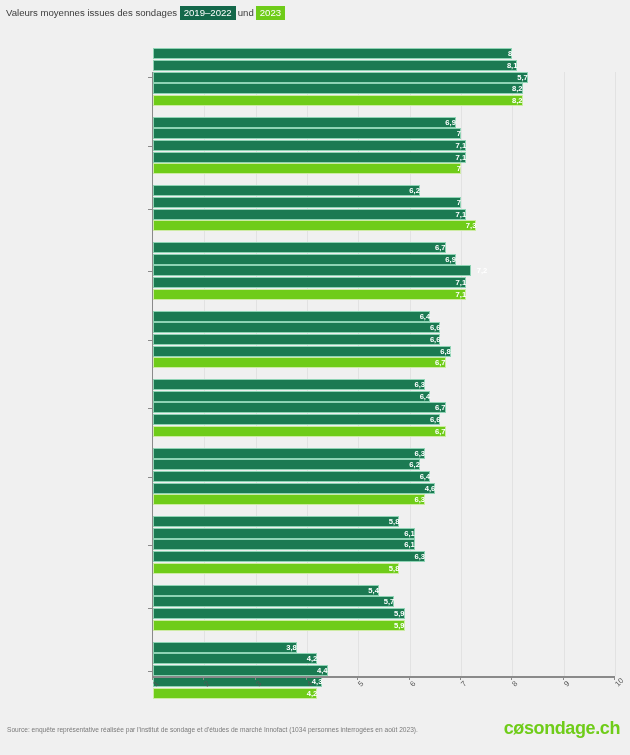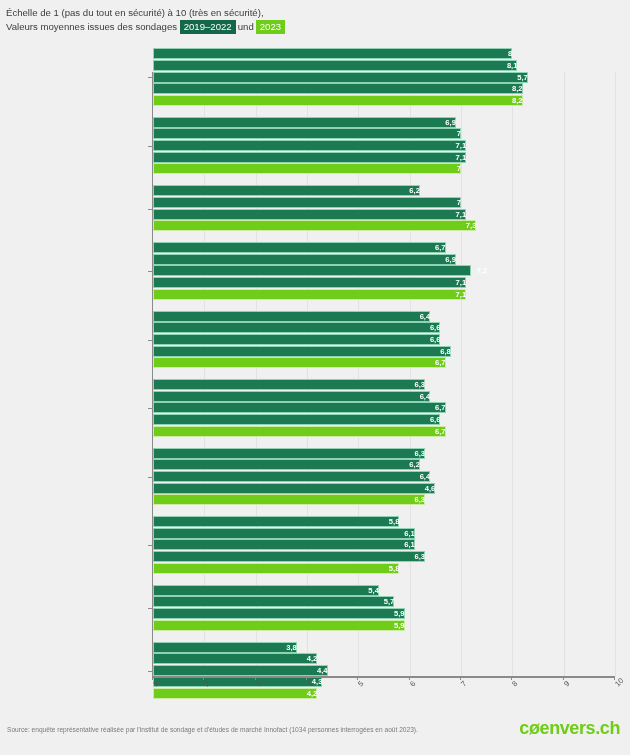--- a/index.html
+++ b/index.html
@@ -85,21 +85,20 @@
     letter-spacing:-0.4px;
   }
 </style>
 </head>
 <body>
 
 <div id="root">
 
   <div class="header">
     <div class="subtitle">
-      <span class="sub-line">Échelle de 1 (pas du tout en sécurité) à 10 (très en sécurité),</span>
       <span class="sub-line">
         <span>Valeurs moyennes issues des sondages</span>
         <span class="badge dark">2019–2022</span><span class="conj">und</span><span class="badge light">2023</span>
       </span>
     </div>
   </div>
 
   <div class="plot">
     <div class="gridlines" id="gridlines">
         <div class="gridline" style="left: 51.3333px;"></div>
@@ -359,16 +358,16 @@
       <div class="xtick" style="left: 359.333px;"></div>
       <div class="xtlabel" style="left: 358.333px;">8</div>
       <div class="xtick" style="left: 410.667px;"></div>
       <div class="xtlabel" style="left: 409.667px;">9</div>
       <div class="xtick" style="left: 462px;"></div>
       <div class="xtlabel" style="left: 461px;">10</div>
     </div>
 
   <div class="source">Source: enquête représentative réalisée par l'institut de sondage et d'études de marché Innofact (1034 personnes interrogées en août 2023).</div>
   <div class="logo">
-    <span>c</span><span>ø</span><span>envers.ch</span>
+    <span>c</span><span>ø</span><span>sondage.ch</span>
   </div>
 
 </div>
 
 </body></html>

